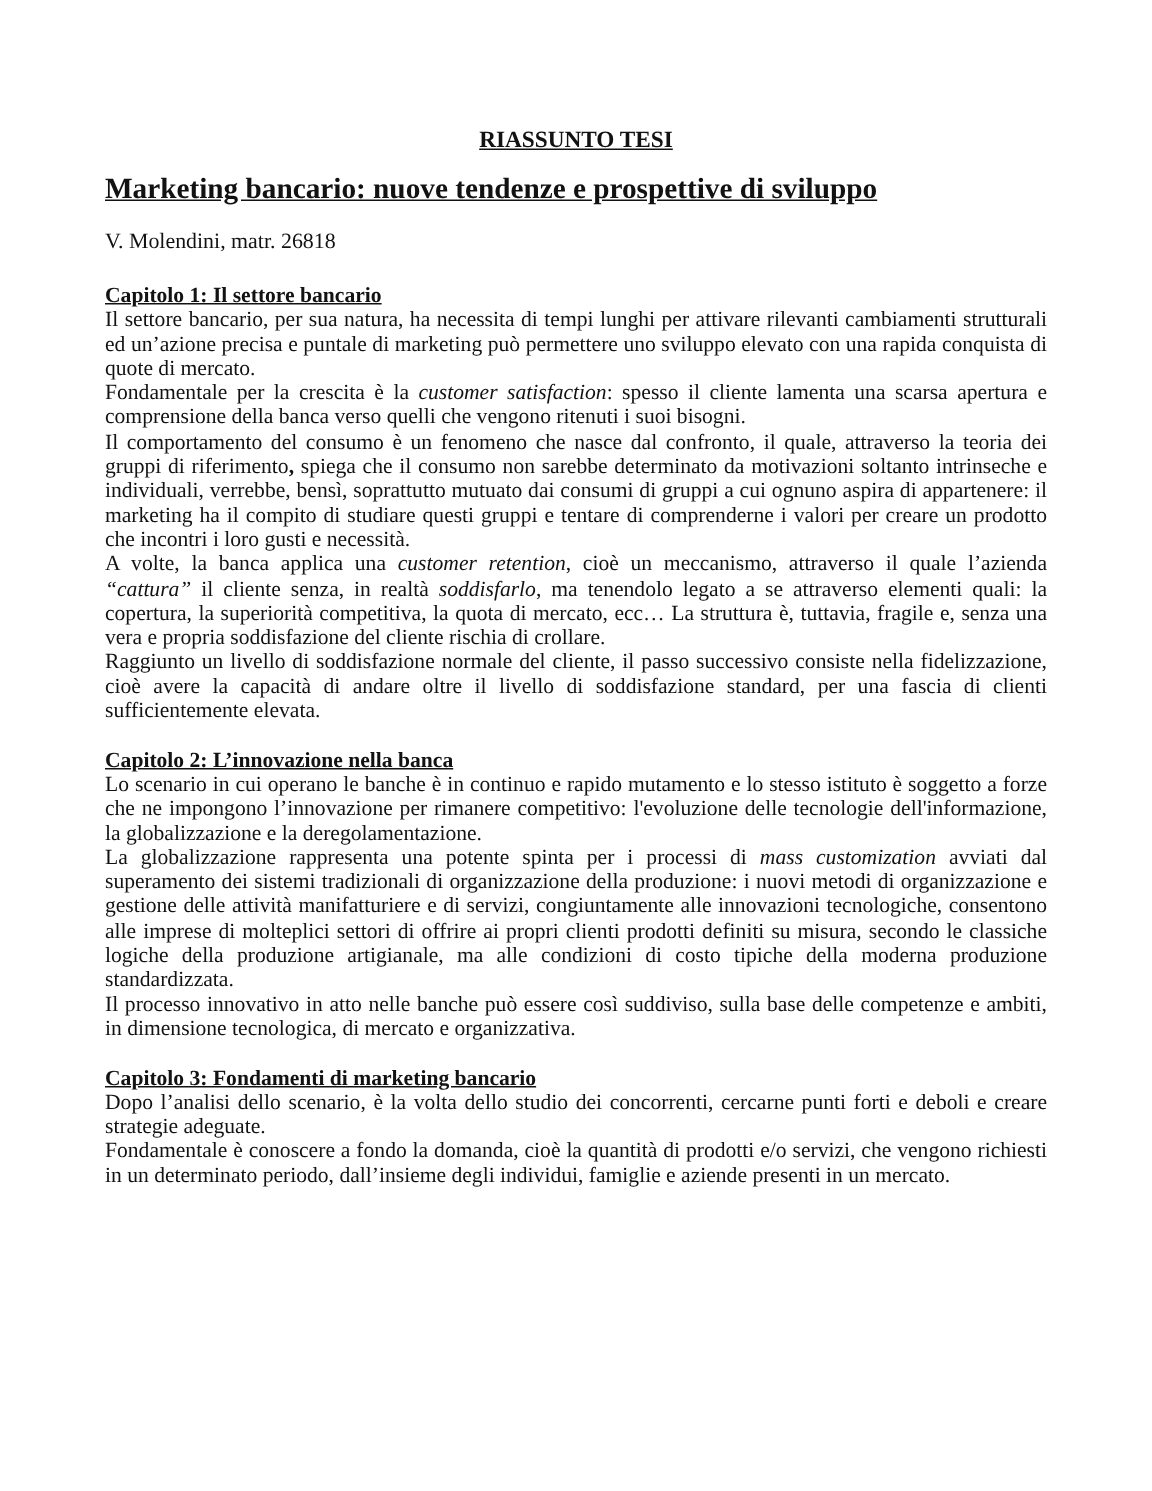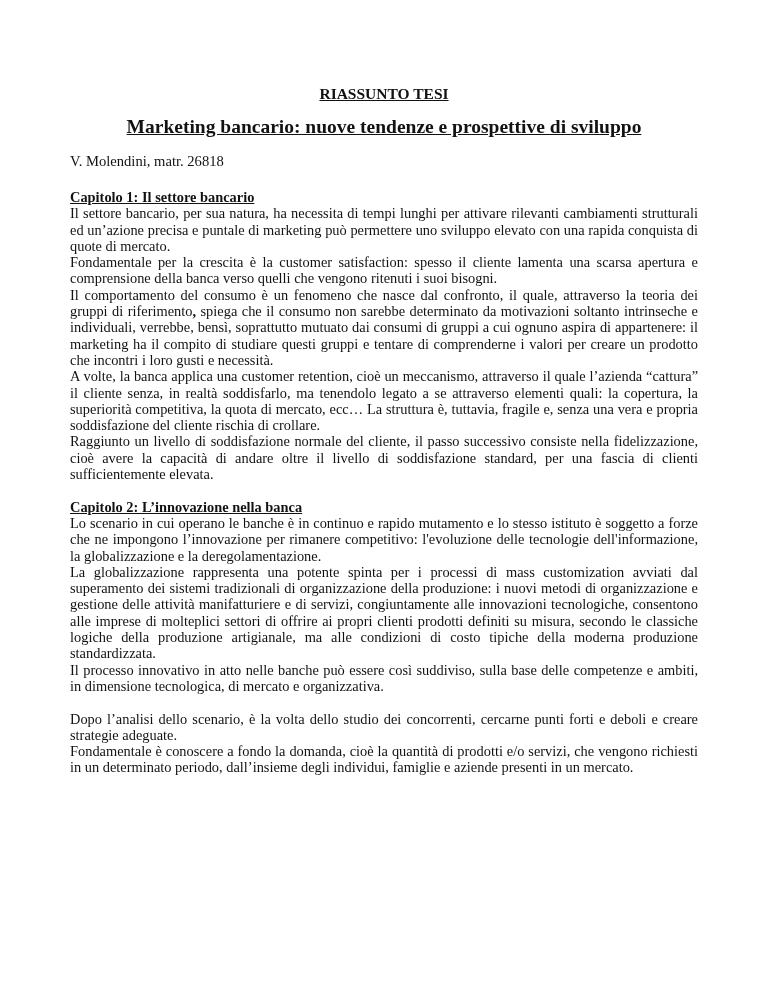--- a/index.html
+++ b/index.html
@@ -20,21 +20,21 @@
   }
   .kicker {
     text-align: center;
     font-weight: bold;
     text-decoration: underline;
     font-size: 15.5px;
     line-height: 18px;
     margin: 0 0 12px 0;
   }
   .title {
-    text-align: center;
+    text-align: left;
     font-weight: bold;
     text-decoration: underline;
     font-size: 19.5px;
     line-height: 23px;
     margin: 0 0 15px 0;
   }
   .author {
     font-size: 14.6px;
     line-height: 17px;
     margin: 0 0 19px 0;
@@ -47,21 +47,21 @@
     text-decoration: underline;
     font-weight: bold;
     margin: 0;
   }
   p.para {
     margin: 0;
     font-size: 14.4px;
     line-height: 16.3px;
     text-align: justify;
   }
-  .it { }
+  .it { font-style: italic; }
   .bd { font-weight: bold; }
 </style>
 </head>
 <body>
 
 <div class="page">
   <div class="doc-header">
     <div class="kicker">RIASSUNTO TESI</div>
     <div class="title">Marketing bancario: nuove tendenze e prospettive di sviluppo</div>
     <div class="author">V. Molendini, matr. 26818</div>
@@ -75,17 +75,18 @@
         <p class="para"><span>A volte, la banca applica una </span><span class="it">customer retention</span><span>, cioè un meccanismo, attraverso il quale l’azienda </span><span class="it">“cattura”</span><span> il cliente senza, in realtà </span><span class="it">soddisfarlo</span><span>, ma tenendolo legato a se attraverso elementi quali: la copertura, la superiorità competitiva, la quota di mercato, ecc… La struttura è, tuttavia, fragile e, senza una vera e propria soddisfazione del cliente rischia di crollare.</span></p>
         <p class="para"><span>Raggiunto un livello di soddisfazione normale del cliente, il passo successivo consiste nella fidelizzazione, cioè avere la capacità di andare oltre il livello di soddisfazione standard, per una fascia di clienti sufficientemente elevata.</span></p>
       </div>
       <div class="chapter">
         <div class="chapter-heading">Capitolo 2: L’innovazione nella banca</div>
         <p class="para"><span>Lo scenario in cui operano le banche è in continuo e rapido mutamento e lo stesso istituto è soggetto a forze che ne impongono l’innovazione per rimanere competitivo: l'evoluzione delle tecnologie dell'informazione, la globalizzazione e la deregolamentazione.</span></p>
         <p class="para"><span>La globalizzazione rappresenta una potente spinta per i processi di </span><span class="it">mass customization</span><span> avviati dal superamento dei sistemi tradizionali di organizzazione della produzione: i nuovi metodi di organizzazione e gestione delle attività manifatturiere e di servizi, congiuntamente alle innovazioni tecnologiche, consentono alle imprese di molteplici settori di offrire ai propri clienti prodotti definiti su misura, secondo le classiche logiche della produzione artigianale, ma alle condizioni di costo tipiche della moderna produzione standardizzata.</span></p>
         <p class="para"><span>Il processo innovativo in atto nelle banche può essere così suddiviso, sulla base delle competenze e ambiti, in dimensione tecnologica, di mercato e organizzativa.</span></p>
       </div>
       <div class="chapter">
+        <div class="chapter-heading">Capitolo 3: Fondamenti di marketing bancario</div>
         <p class="para"><span>Dopo l’analisi dello scenario, è la volta dello studio dei concorrenti, cercarne punti forti e deboli e creare strategie adeguate.</span></p>
         <p class="para"><span>Fondamentale è conoscere a fondo la domanda, cioè la quantità di prodotti e/o servizi, che vengono richiesti in un determinato periodo, dall’insieme degli individui, famiglie e aziende presenti in un mercato.</span></p>
       </div>
     </div>
 </div>
 
 </body></html>

